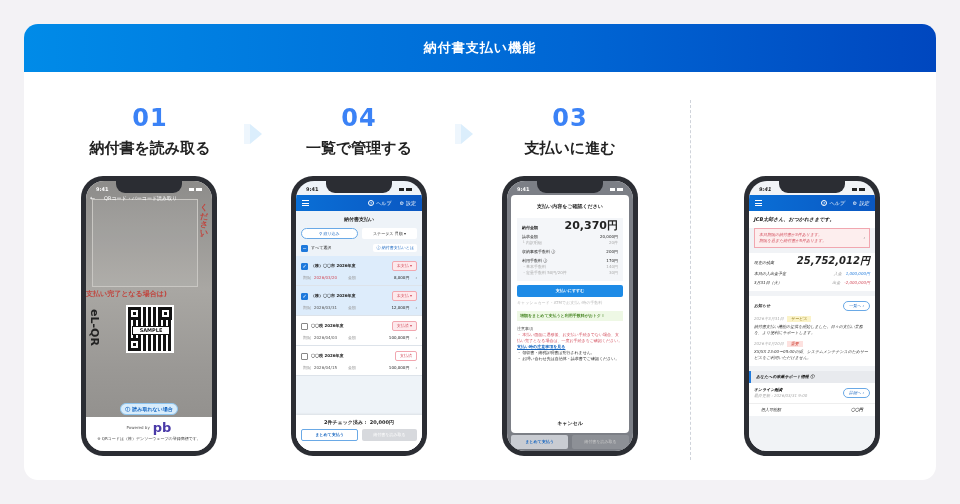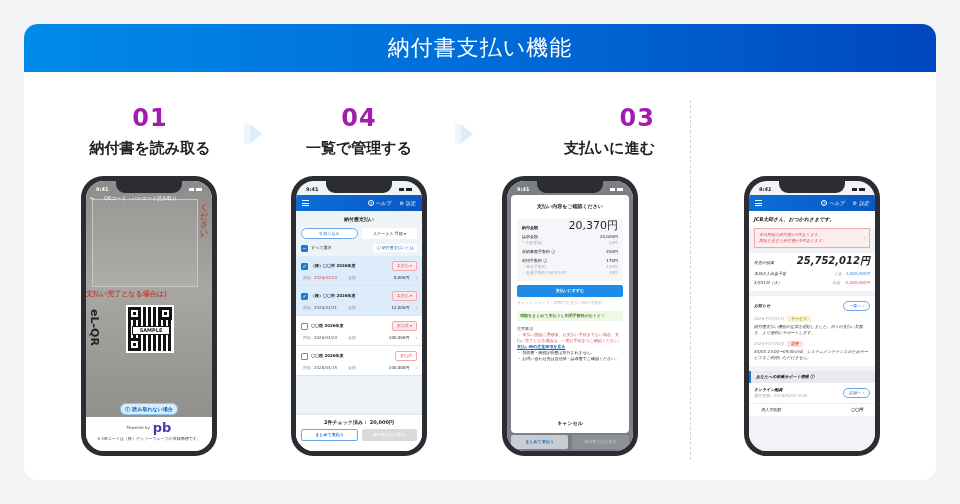--- a/index.html
+++ b/index.html
@@ -1,24 +1,24 @@
 <!DOCTYPE html>
 <html><head>
 <meta charset="utf-8">
 <style>
   * { box-sizing: border-box; margin: 0; padding: 0; }
   html, body { width: 960px; height: 504px; overflow: hidden; }
   body { background: #f3f2f5; font-family: "DejaVu Sans", "Liberation Sans", sans-serif; color: #222; position: relative; }
 
   .card { position: absolute; left: 24px; top: 24px; width: 912px; height: 456px; background: #fff; border-radius: 14px; overflow: hidden; }
   .banner { height: 48px; background: linear-gradient(90deg, #008be8 0%, #0066d4 60%, #0047bf 100%); display: flex; align-items: center; justify-content: center; }
-  .banner-title { color: #fff; font-size: 22px; font-weight: normal; letter-spacing: 1px; }
+  .banner-title { color: #fff; font-size: 13px; font-weight: bold; letter-spacing: 1px; }
 
   .step { position: absolute; top: 80px; width: 170px; text-align: center; }
-  .step-num { color: #a21caf; font-size: 24px; font-weight: bold; line-height: 28px; letter-spacing: 1px; }
+  .step-num { color: #3b82f6; font-size: 24px; font-weight: bold; line-height: 28px; letter-spacing: 1px; }
   .step-label { color: #222; font-size: 15px; font-weight: bold; margin-top: 6px; line-height: 20px; }
   .bell { width: 28px; height: 28px; margin: 0 auto; display:flex; align-items:center; justify-content:center; }
 
   .arrow { position: absolute; top: 100px; width: 0; height: 0; border-top: 10px solid transparent; border-bottom: 10px solid transparent; border-left: 12px solid #dbeefc; }
   .arrow::before { content:""; position:absolute; left:-18px; top:-10px; width:6px; height:20px; background:#eef6fd; }
 
   .divider { position: absolute; left: 666px; top: 76px; height: 360px; border-left: 1px dashed #cfd3da; }
 
   .phone { position: absolute; top: 152px; width: 136px; height: 280px; background: #2b2d33; border-radius: 22px; padding: 5px; }
   .screen { position: relative; width: 100%; height: 100%; border-radius: 18px; overflow: hidden; background: #fff; }
@@ -83,21 +83,21 @@
   .p2-btns { display:flex; gap:4px; padding:3px 5px; }
   .btn-outline { flex:1; height:12px; border:1px solid #6aa9e6; border-radius:2px; color:#1565c0; display:flex; align-items:center; justify-content:center; background:#fff; font-weight:bold; }
   .btn-disabled { flex:1; height:12px; background:#d7d9dd; border-radius:2px; color:#fff; display:flex; align-items:center; justify-content:center; }
 
   
   .p3-dim { position:absolute; inset:0; background:#7c7f86; }
   .p3-modal { position:absolute; left:4px; right:4px; top:14px; bottom:18px; background:#fff; border-radius:4px; }
   .p3-title { text-align:center; font-weight:bold; padding-top:8px; }
   .p3-box { margin:8px 6px 0; background:#f4f6f9; padding:5px; }
   .p3-total { display:flex; justify-content:space-between; align-items:baseline; }
-  .p3-total .big { font-size:11px; font-weight:normal; }
+  .p3-total .big { font-size:11px; font-weight:bold; }
   .p3-line { display:flex; justify-content:space-between; margin-top:3px; }
   .p3-sub { display:flex; justify-content:space-between; color:#aaa; }
   .p3-pay { margin:4px 6px 0; height:12px; background:#1e8be6; border-radius:2px; color:#fff; font-weight:bold; display:flex; align-items:center; justify-content:center; }
   .p3-faint { color:#bbb; margin:3px 6px 0; }
   .p3-green { margin:5px 6px 0; background:#eef8e5; color:#4d8a2a; padding:2px 3px; font-weight:bold; }
   .p3-notes { margin:5px 6px 0; }
   .p3-notes .head { color:#555; }
   .p3-notes .red { color:#d24b5a; }
   .p3-notes .link { color:#1565c0; text-decoration: underline; font-weight:bold; }
   .p3-cancel { position:absolute; bottom:6px; left:0; right:0; text-align:center; font-weight:bold; }
@@ -141,21 +141,21 @@
     <div class="step-label">納付書を読み取る</div>
   </div>
   <div class="arrow" style="left:226px;"></div>
 
   <div class="step" style="left:250px;">
     <div class="step-num">04</div>
     <div class="step-label">一覧で管理する</div>
   </div>
   <div class="arrow" style="left:437px;"></div>
 
-  <div class="step" style="left:461px;text-align:right;">
+  <div class="step" style="left:461px;">
     <div class="step-num">03</div>
     <div class="step-label">支払いに進む</div>
   </div>
 
   <div class="divider"></div>
 
 
   <div class="phone" style="left:57px;">
     <div class="screen">
       <div class="cam">

